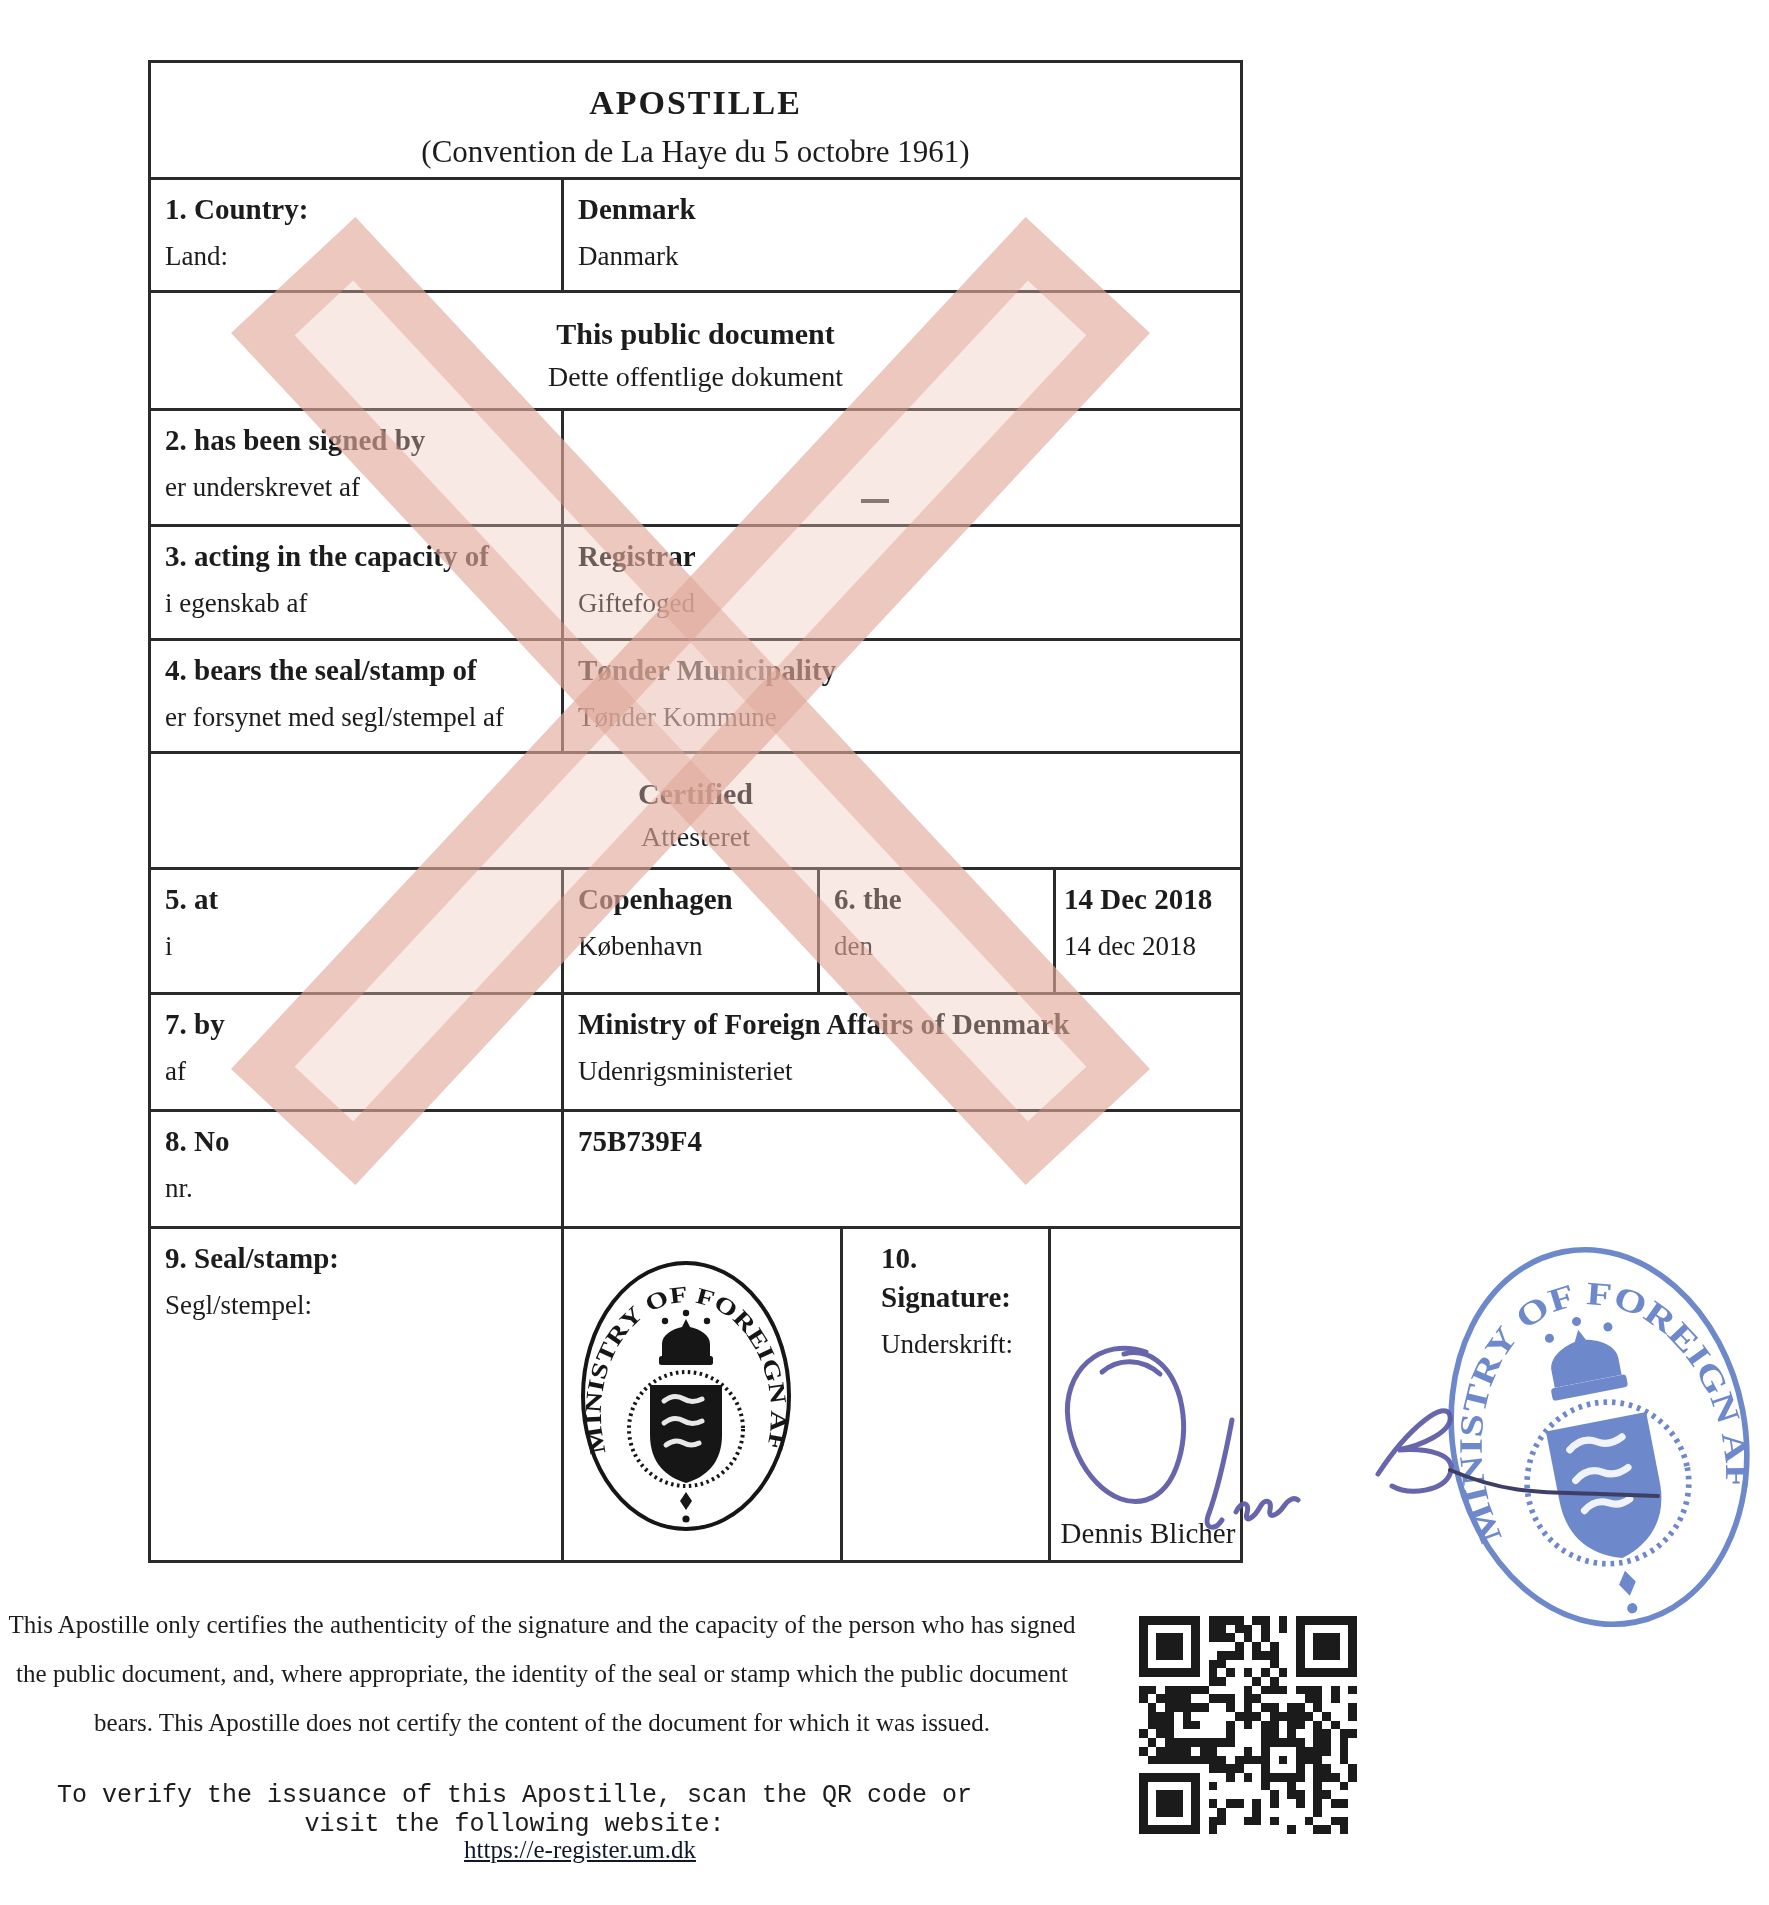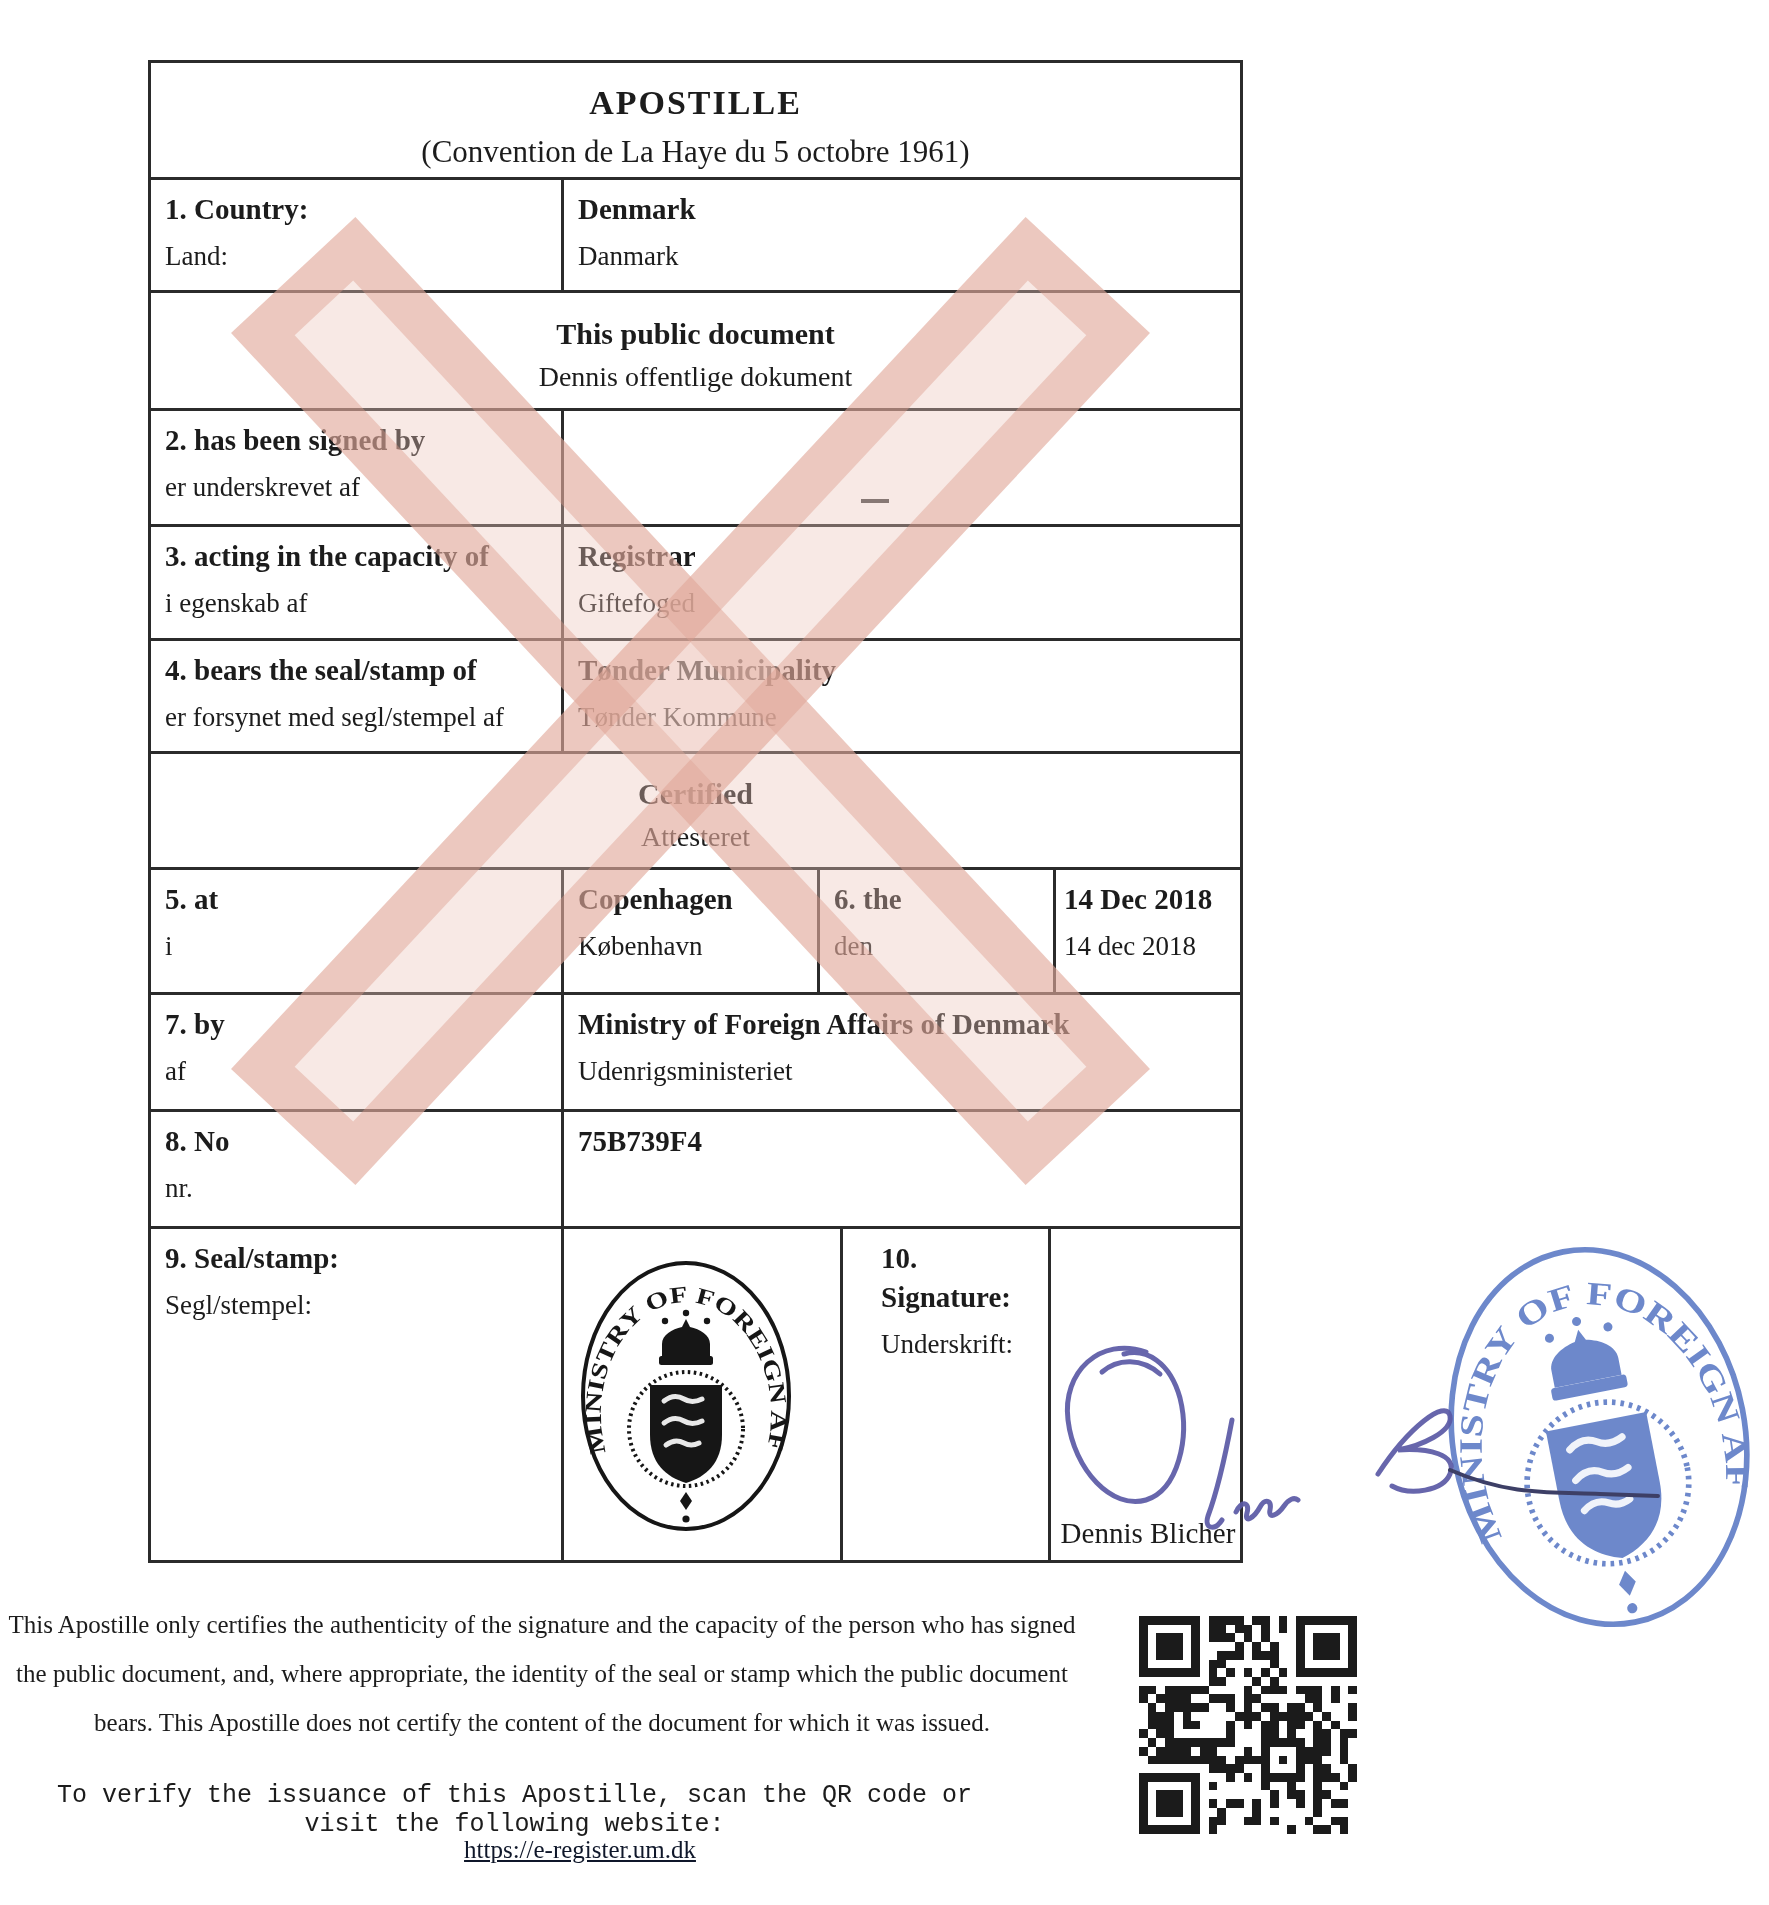--- a/index.html
+++ b/index.html
@@ -117,21 +117,21 @@
         <div class="sub">Land:</div>
       </div>
       <div class="cell c2">
         <div class="val">Denmark</div>
         <div class="valsub">Danmark</div>
       </div>
     </div>
 
     <div class="row h-full1 center-row" style="display:flex">
       <div class="fullrow-title">This public document</div>
-      <div class="fullrow-sub">Dennis offentlige dokument</div>
+      <div class="fullrow-sub">Dette offentlige dokument</div>
     </div>
 
     <div class="row h-r2">
       <div class="cell c1 bordered">
         <div class="lbl">2. has been signed by</div>
         <div class="sub">er underskrevet af</div>
       </div>
       <div class="cell c2">
         <div class="val"></div>
       </div>

